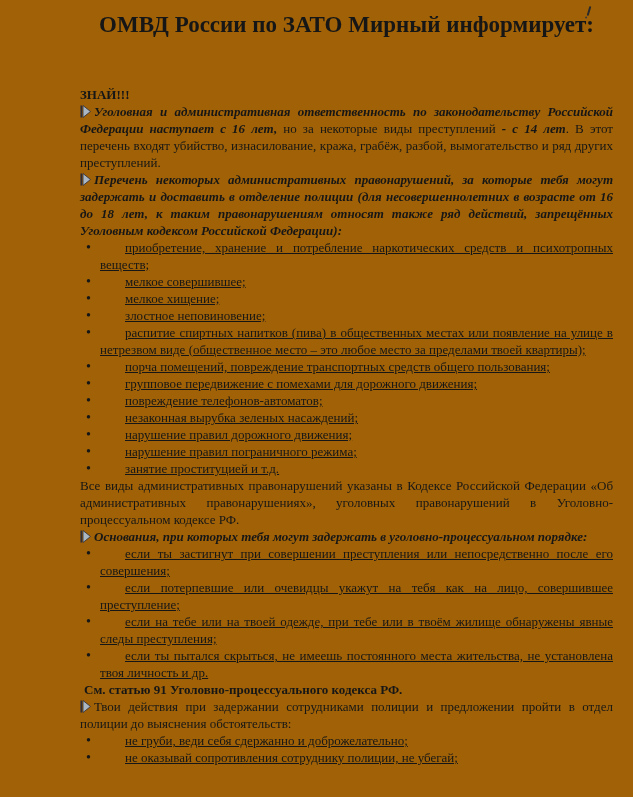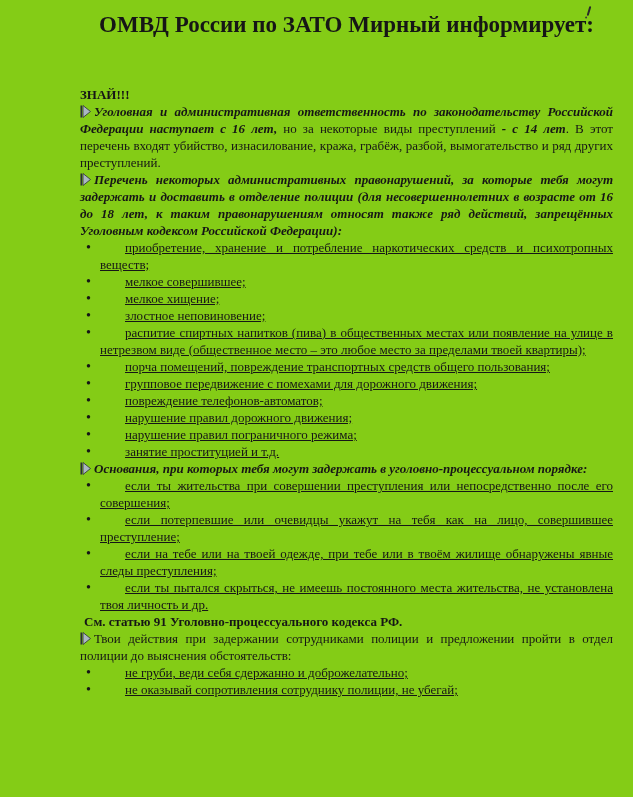--- a/index.html
+++ b/index.html
@@ -1,19 +1,19 @@
 <!DOCTYPE html>
 <html><head>
 <meta charset="utf-8">
 <style>
   html,body{margin:0;padding:0;background:#d9d9d9;}
   .page{
     position:relative;
     width:633px;height:797px;
-    background:#84cc16;
+    background:#a16207;
     overflow:hidden;
     color:#161616;
     font-family:"Liberation Serif","DejaVu Serif",serif;
     box-shadow:0 0 6px rgba(0,0,0,.25);
   }
   .content{position:absolute;left:80px;top:8px;width:533px;}
   .doc-title{
     font-size:23px;font-weight:bold;text-align:center;
     margin:4px 0 0 0;white-space:nowrap;
   }
@@ -74,35 +74,37 @@
 
       <ul>
         <li>приобретение, хранение и потребление наркотических средств и психотропных веществ;</li>
         <li>мелкое совершившее;</li>
         <li>мелкое хищение;</li>
         <li>злостное неповиновение;</li>
         <li>распитие спиртных напитков (пива) в общественных местах или появление на улице в нетрезвом виде (общественное место – это любое место за пределами твоей квартиры);</li>
         <li>порча помещений, повреждение транспортных средств общего пользования;</li>
         <li>групповое передвижение с помехами для дорожного движения;</li>
         <li>повреждение телефонов-автоматов;</li>
+        <li>незаконная вырубка зеленых насаждений;</li>
         <li>нарушение правил дорожного движения;</li>
         <li>нарушение правил пограничного режима;</li>
         <li>занятие проституцией и т.д.</li>
       </ul>
 
+      <p>Все виды административных правонарушений указаны в Кодексе Российской Федерации «Об административных правонарушениях», уголовных правонарушений в Уголовно-процессуальном кодексе РФ.</p>
 
       <p class="b">
         <span class="marker"><svg width="11" height="13" viewBox="0 0 11 13">
               <rect x="0.5" y="0.5" width="1.6" height="12" fill="#2b2b3a"></rect>
               <path d="M3 0.5 L10.5 6.5 L3 12.5 Z" fill="#aab7c2" stroke="#2b2b3a" stroke-width="0.8"></path>
             </svg></span><span>Основания, при которых тебя могут задержать в уголовно-процессуальном порядке:</span>
       </p>
 
       <ul>
-        <li>если ты жительства при совершении преступления или непосредственно после его совершения;</li>
+        <li>если ты застигнут при совершении преступления или непосредственно после его совершения;</li>
         <li>если потерпевшие или очевидцы укажут на тебя как на лицо, совершившее преступление;</li>
         <li>если на тебе или на твоей одежде, при тебе или в твоём жилище обнаружены явные следы преступления;</li>
         <li>если ты пытался скрыться, не имеешь постоянного места жительства, не установлена твоя личность и др.</li>
       </ul>
 
       <p class="see-article">См. статью 91 Уголовно-процессуального кодекса РФ.</p>
 
       <p>
         <span class="marker"><svg width="11" height="13" viewBox="0 0 11 13">
               <rect x="0.5" y="0.5" width="1.6" height="12" fill="#2b2b3a"></rect>

